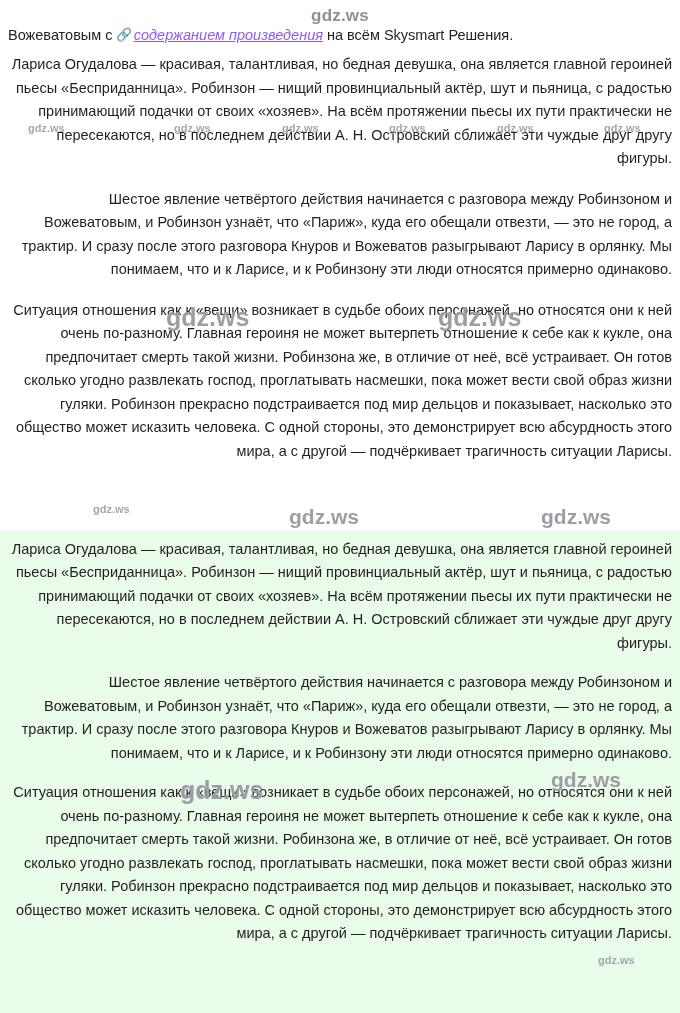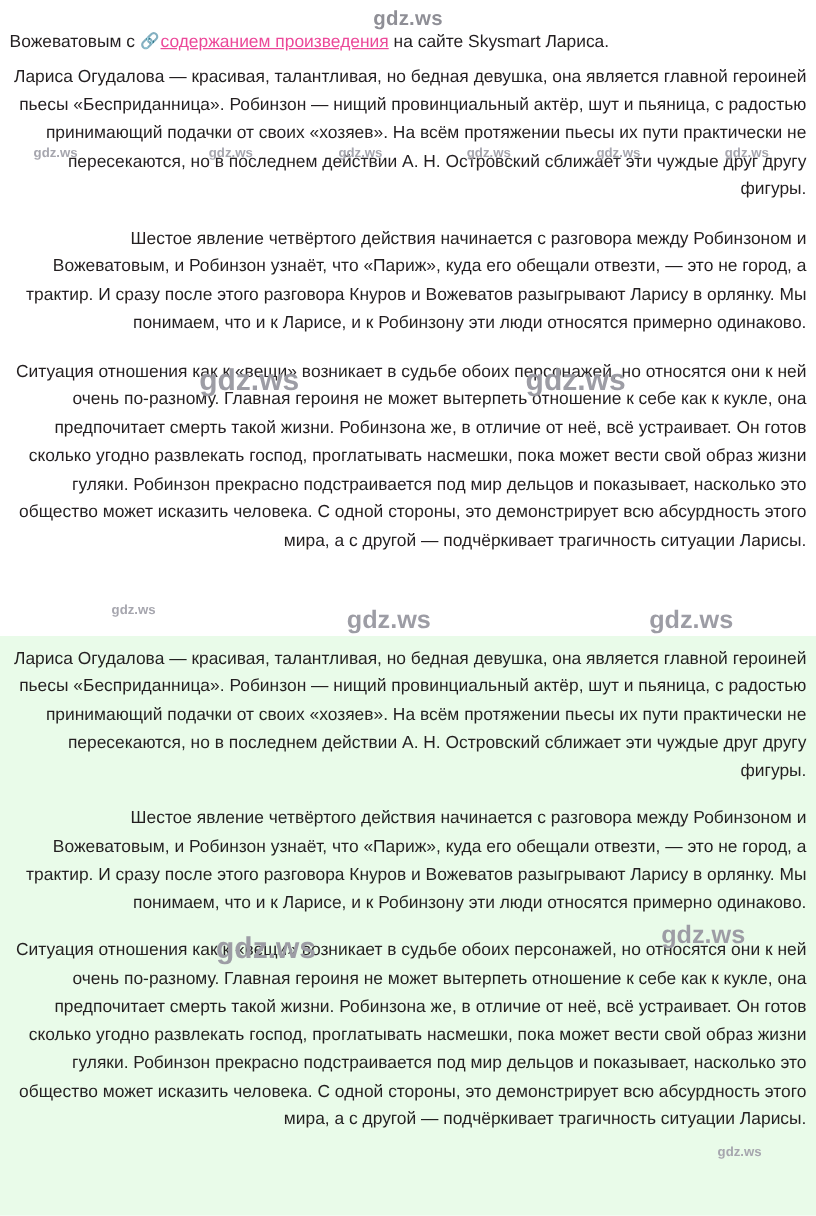--- a/index.html
+++ b/index.html
@@ -38,22 +38,23 @@
     position: absolute;
     top: 24px;
     left: 0;
     width: 680px;
   }
   .intro {
     padding: 0 8px 0 8px;
     margin: 0 0 6px 0;
   }
   .intro a {
-    color: #ec4899;
+    color: #8b5cf6;
     text-decoration: underline;
+    font-style: italic;
   }
   .link-icon {
     display: inline-block;
     color: #3a7bd5;
     font-size: 13px;
     transform: translateY(-1px);
     margin-right: 1px;
   }
   p.para {
     margin: 0 0 17px 0;
@@ -93,21 +94,21 @@
 </style>
 </head>
 <body>
 
 <div class="page">
 
   <div class="top-watermark">gdz.ws</div>
 
   <div class="content">
 
-    <p class="intro"><span>Вожеватовым с </span><span class="link-icon">🔗</span><a href="#">содержанием произведения</a><span> на сайте Skysmart Лариса.</span></p>
+    <p class="intro"><span>Вожеватовым с </span><span class="link-icon">🔗</span><a href="#">содержанием произведения</a><span> на всём Skysmart Решения.</span></p>
 
     <div class="block-white">
       <p class="para">Лариса Огудалова — красивая, талантливая, но бедная девушка, она является главной героиней пьесы «Бесприданница». Робинзон — нищий провинциальный актёр, шут и пьяница, с радостью принимающий подачки от своих «хозяев». На всём протяжении пьесы их пути практически не пересекаются, но в последнем действии А. Н. Островский сближает эти чуждые друг другу фигуры.</p>
       <p class="para">Шестое явление четвёртого действия начинается с разговора между Робинзоном и Вожеватовым, и Робинзон узнаёт, что «Париж», куда его обещали отвезти, — это не город, а трактир. И сразу после этого разговора Кнуров и Вожеватов разыгрывают Ларису в орлянку. Мы понимаем, что и к Ларисе, и к Робинзону эти люди относятся примерно одинаково.</p>
       <p class="para">Ситуация отношения как к «вещи» возникает в судьбе обоих персонажей, но относятся они к ней очень по-разному. Главная героиня не может вытерпеть отношение к себе как к кукле, она предпочитает смерть такой жизни. Робинзона же, в отличие от неё, всё устраивает. Он готов сколько угодно развлекать господ, проглатывать насмешки, пока может вести свой образ жизни гуляки. Робинзон прекрасно подстраивается под мир дельцов и показывает, насколько это общество может исказить человека. С одной стороны, это демонстрирует всю абсурдность этого мира, а с другой — подчёркивает трагичность ситуации Ларисы.</p>
     </div>
 
   </div>
 
   <div class="block-green">

